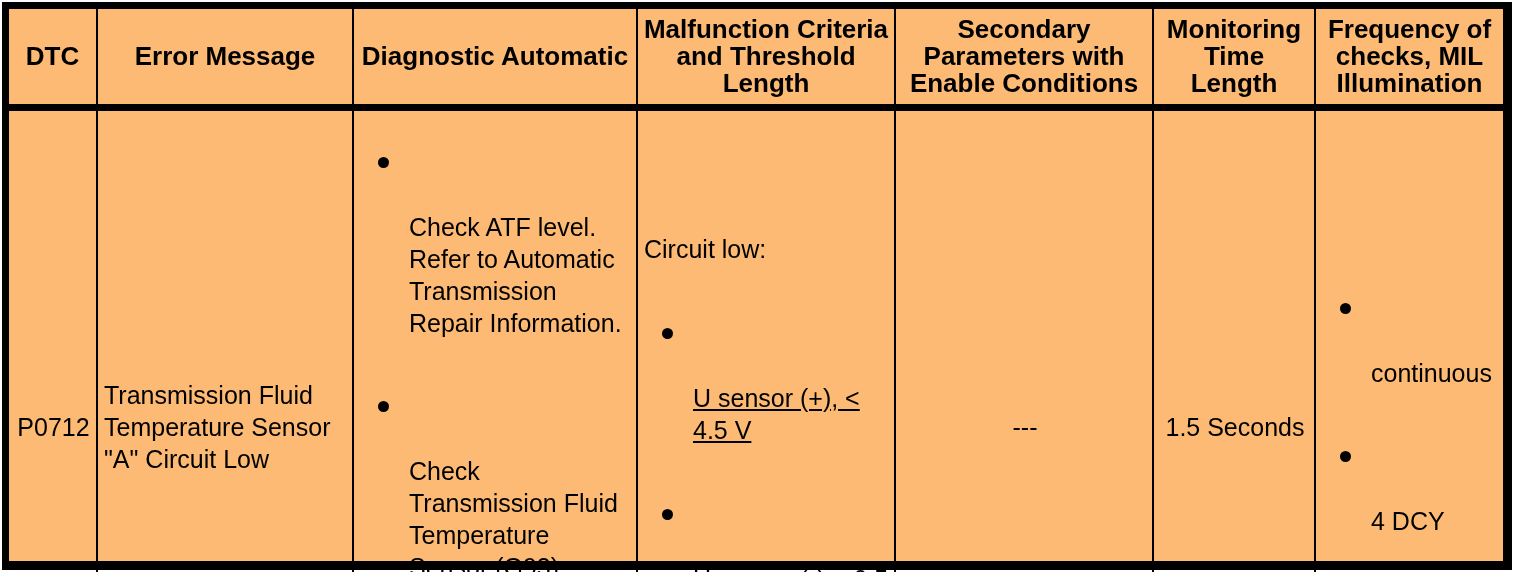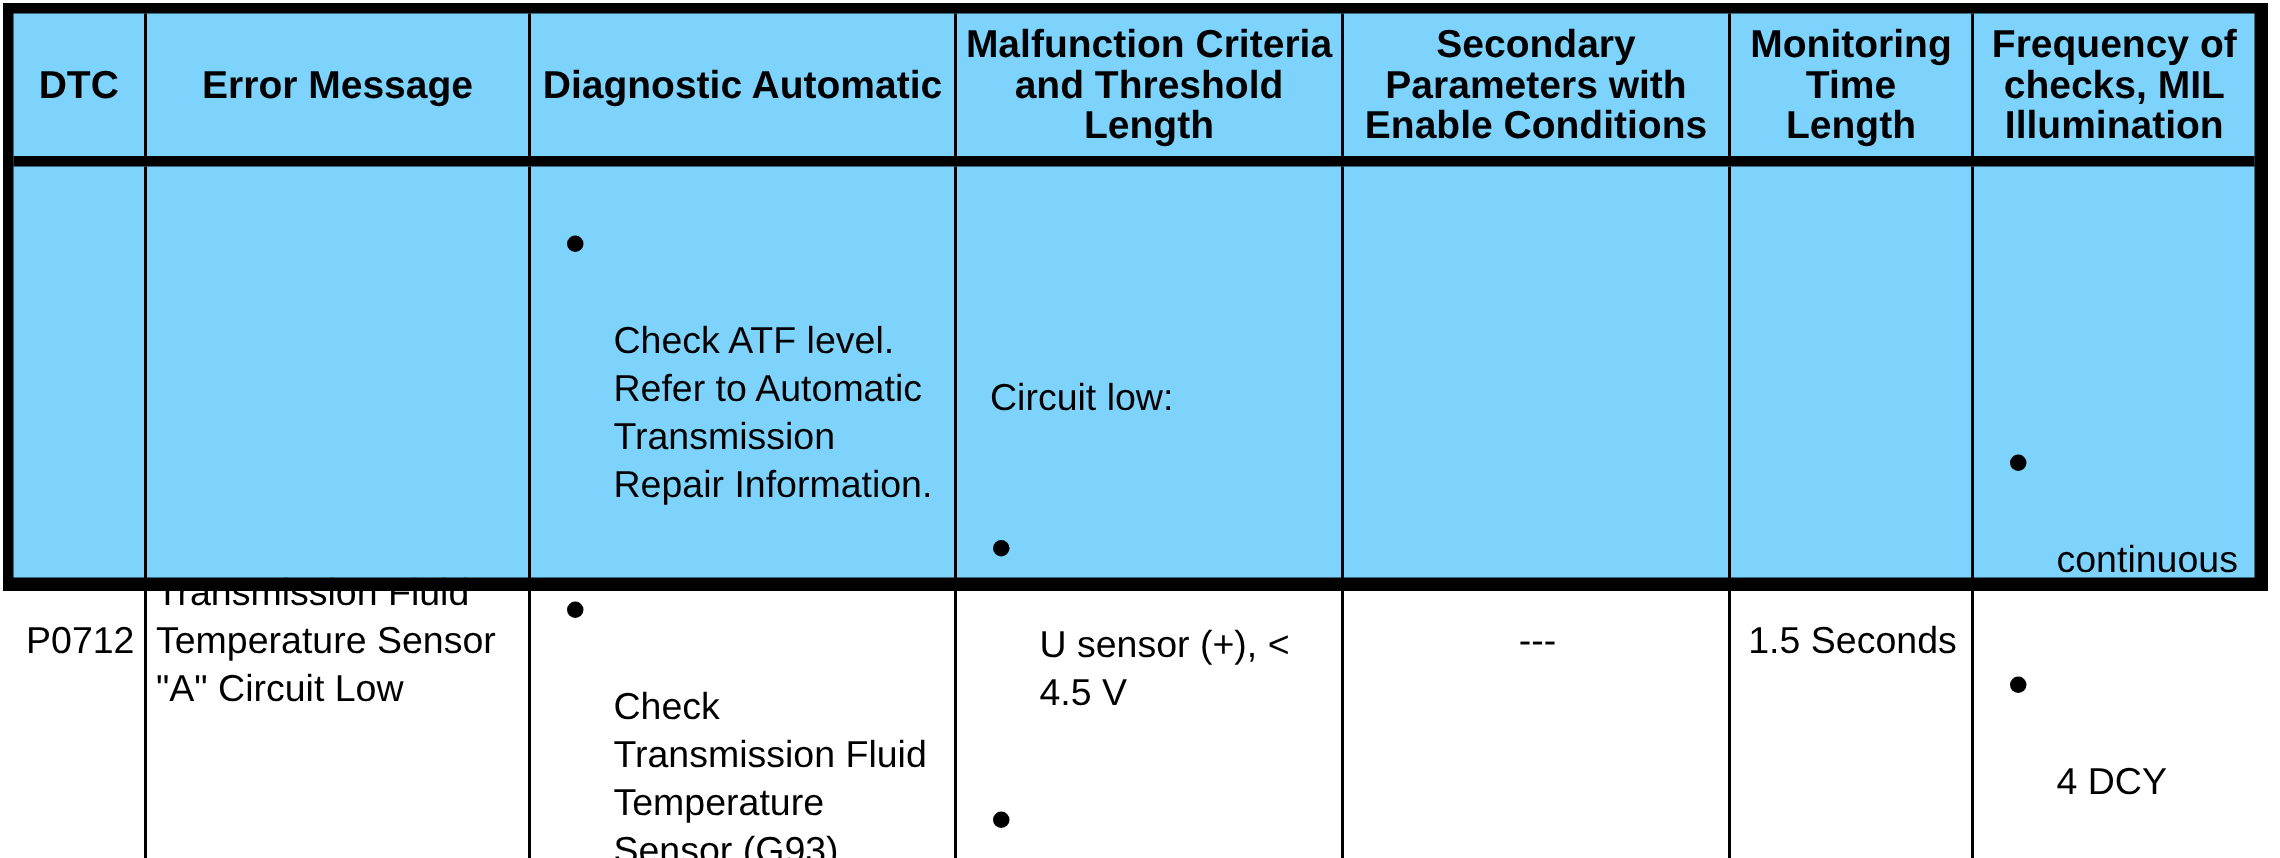--- a/index.html
+++ b/index.html
@@ -13,26 +13,26 @@
     position: relative;
     font-family: "Liberation Sans", sans-serif;
     color: #000000;
     overflow: hidden;
   }
   .frame {
     position: absolute;
     left: 2px;
     top: 2px;
     width: 1510px;
-    height: 392px;
+    height: 568px;
     box-sizing: border-box;
     border: 7px solid #000000;
     border-right-width: 9px;
     border-bottom-width: 9px;
-    background: #7dd3fc;
+    background: #fdba74;
   }
   table.dtc-table {
     width: 100%;
     height: 100%;
     border-collapse: collapse;
     table-layout: fixed;
   }
   th, td {
     border-right: 2px solid #000000;
     white-space: pre-line;
@@ -62,31 +62,31 @@
   td.center { text-align: center; }
   td.top { vertical-align: top; }
   td.diag-cell { padding-top: 4px; }
   td.malf-cell { padding-top: 90px; }
   td.freq-cell { padding-top: 150px; }
   .bullet-item {
     position: relative;
     padding-left: 49px;
   }
   .bullet-item + .bullet-item { margin-top: 20px; }
-  .malf-cell .bullet-item { margin-top: 21px; }
+  .malf-cell .bullet-item { margin-top: 21px; text-decoration: underline; }
   .dot {
     position: absolute;
     left: 18px;
     top: 10px;
     width: 11px;
     height: 11px;
     border-radius: 50%;
     background: #000000;
   }
-  .malf-intro { margin: 16px; }
+  .malf-intro { margin: 0; }
 </style>
 </head>
 <body>
 
 <div class="frame">
   <table class="dtc-table">
     <colgroup>
       <col style="width:88px">
       <col style="width:256px">
       <col style="width:284px">

